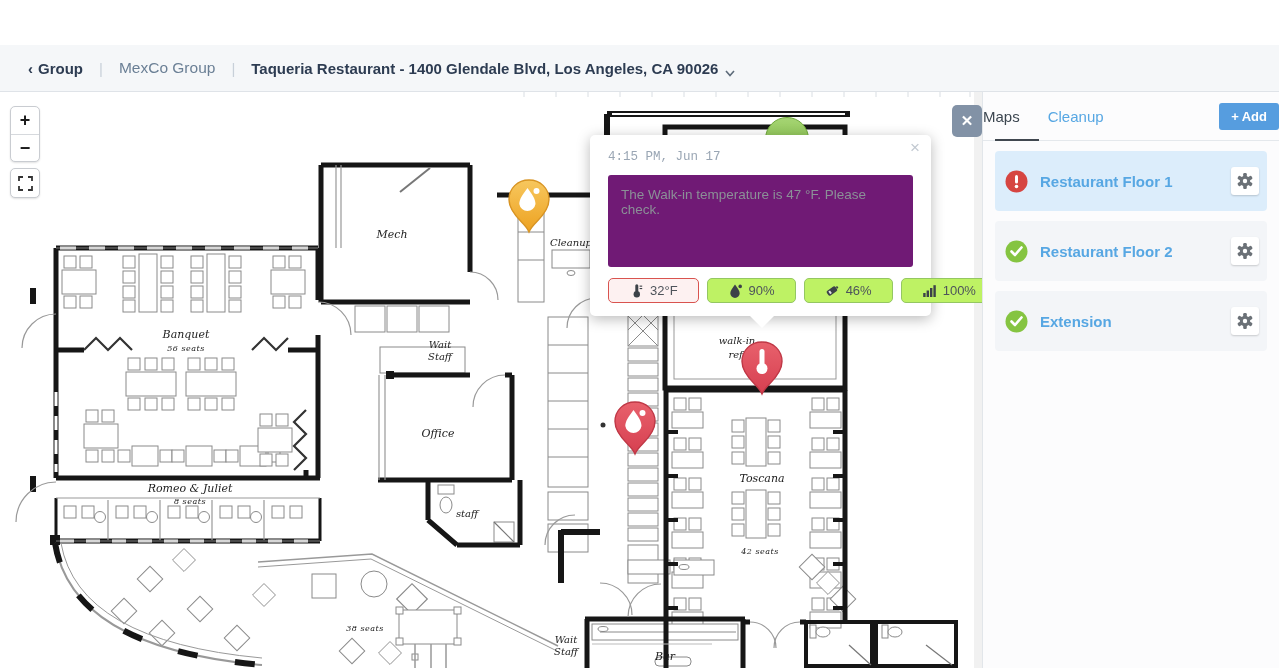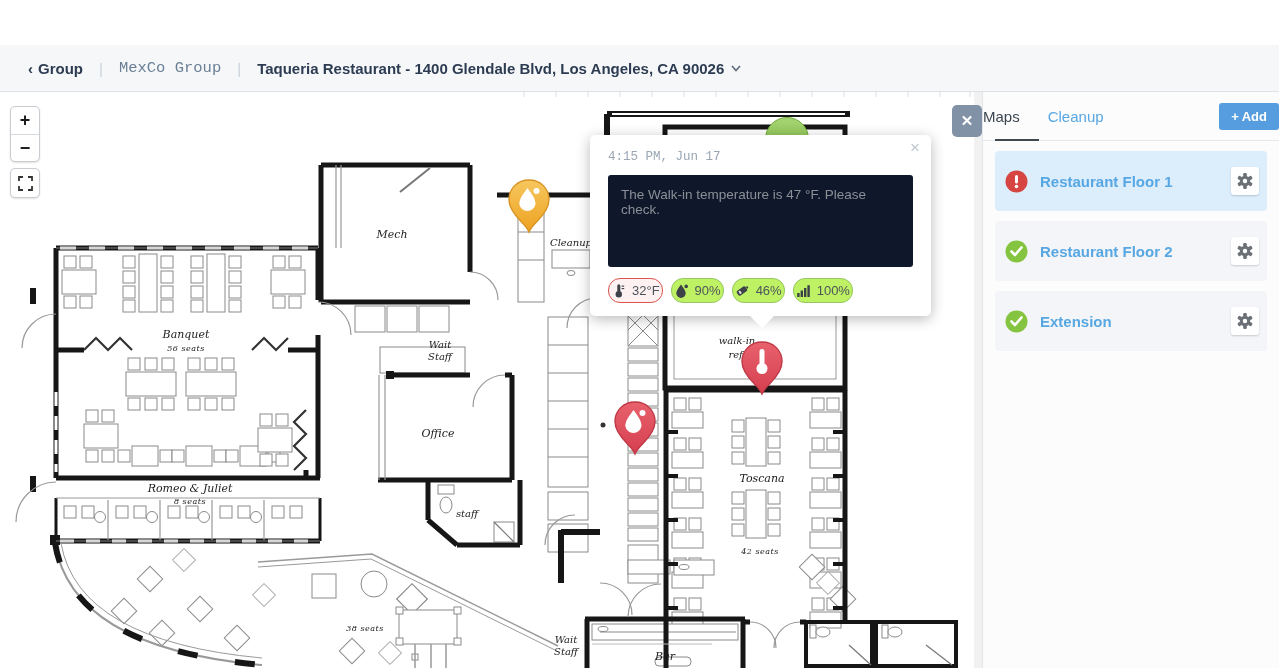--- a/index.html
+++ b/index.html
@@ -6,22 +6,22 @@
   .stage{position:relative;width:1279px;height:668px;overflow:hidden;background:#fff;}
 
   
   .topstrip{position:absolute;left:0;top:0;width:1279px;height:45px;background:#fff;border-bottom:1px solid #eef1f5;}
 
   
   .crumbbar{position:absolute;left:0;top:45px;width:1279px;height:47px;background:#f5f7f9;border-bottom:1px solid #dfe3e8;display:flex;align-items:center;padding-left:28px;box-sizing:border-box;}
   .crumb-back{display:flex;align-items:center;gap:5px;color:#2d3c52;font-weight:bold;font-size:15px;cursor:pointer;}
   .crumb-chev{font-size:15px;font-weight:bold;color:#2d3c52;}
   .crumb-div{color:#c8d0d9;margin:0 16px;font-size:15px;}
-  .crumb-group{color:#6a7f95;font-size:15.5px;font-family:Liberation Mono, monospace;}
-  .crumb-loc{color:#2d3c52;font-weight:bold;font-size:15px;display:flex;align-items:center;gap:7px;cursor:pointer;}
+  .crumb-group{color:#6a7f95;font-size:15.5px;}
+  .crumb-loc{color:#2d3c52;font-weight:bold;font-size:15px;display:flex;align-items:flex-end;gap:7px;cursor:pointer;}
   .caret-down{width:10px;height:7px;display:inline-block;}
 
   
   .main{position:absolute;left:0;top:92px;width:1279px;height:576px;display:flex;}
   .map{position:relative;width:982px;height:576px;background:#fff;overflow:hidden;}
   .map-edge{position:absolute;right:0;top:0;width:8px;height:100%;background:#f1f1f1;z-index:2;}
 
   
   .zoomctl{position:absolute;left:10px;top:14px;width:28px;background:#fff;border:1px solid #c9ccd1;border-radius:5px;box-shadow:0 1px 2px rgba(0,0,0,.12);z-index:20;}
   .zbtn{width:28px;height:27px;display:flex;align-items:center;justify-content:center;font-size:18px;font-weight:bold;color:#1c1c1c;cursor:pointer;box-sizing:border-box;}
@@ -34,23 +34,23 @@
   
   .pin{position:absolute;width:44px;height:56px;z-index:25;cursor:pointer;}
   .pin-ok{position:absolute;width:42px;height:42px;border-radius:50%;background:linear-gradient(#a5d473,#7cb93e);border:1px solid #6ea83a;z-index:5;}
 
   
   .popup{position:absolute;left:590px;top:43px;width:341px;background:#fff;border-radius:5px;box-shadow:0 3px 14px rgba(0,0,0,.28);z-index:30;padding:15px 18px 13px 18px;box-sizing:border-box;}
   .popup:after{content:"";position:absolute;bottom:-12px;left:160px;border-left:12px solid transparent;border-right:12px solid transparent;border-top:12px solid #fff;}
   .popup-close{position:absolute;top:4px;right:11px;color:#c2c9d1;font-size:17px;cursor:pointer;line-height:1;}
   .popup-time{color:#9aa6b4;font-size:12.5px;font-family:Liberation Mono, monospace;}
   .popup-title{color:#6e7a88;font-size:15px;margin-top:4px;}
-  .popup-alert{margin-top:11px;background:#0f172a;border-radius:3px;padding:12px 13px;height:92px;box-sizing:border-box;color:#8b9097;font-size:13.5px;}
+  .popup-alert{margin-top:11px;background:#701a75;border-radius:3px;padding:12px 13px;height:92px;box-sizing:border-box;color:#8b9097;font-size:13.5px;}
   .badges{display:flex;gap:8px;margin-top:11px;}
-  .badge{display:inline-flex;align-items:center;gap:6px;border-radius:12px;padding:4px 2px;font-size:13px;color:#4e545b;}
+  .badge{display:inline-flex;align-items:center;gap:6px;border-radius:5px;padding:4px 20px;font-size:13px;color:#4e545b;}
   .badge.alert{border:1.5px solid #d9534f;background:#fdf1f1;}
   .badge.ok{border:1.5px solid #94c762;background:#bef264;}
 
   
   .panel{width:297px;height:576px;background:#fcfcfd;border-left:1px solid #e2e6ea;box-sizing:border-box;}
   .panel-head{position:relative;height:48px;display:flex;align-items:center;border-bottom:1px solid #e4e8ec;padding:0 0;}
   .tab{font-size:15px;cursor:pointer;}
   .tab.active{color:#3c4650;}
   .tab.active .tab-underline{position:absolute;bottom:-1px;height:2.5px;background:#40474f;width:44px;display:block;}
   .tab.inactive{color:#57a7e3;margin-left:28px;}

